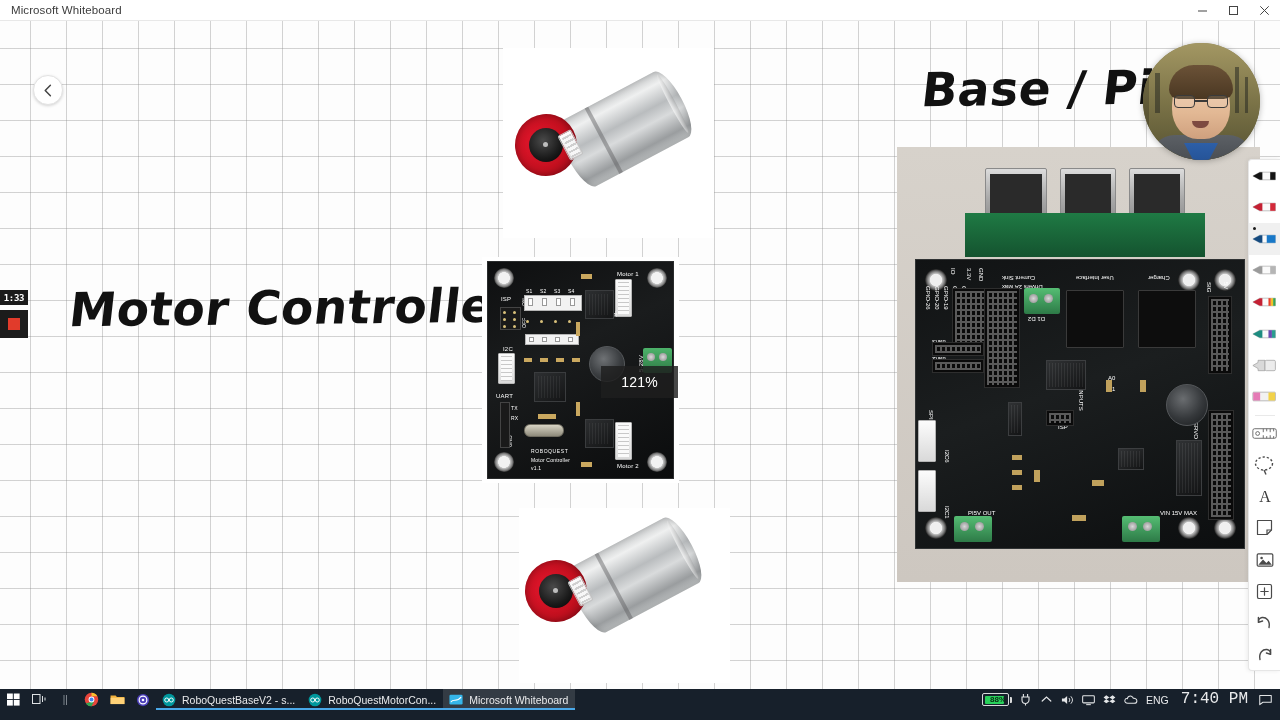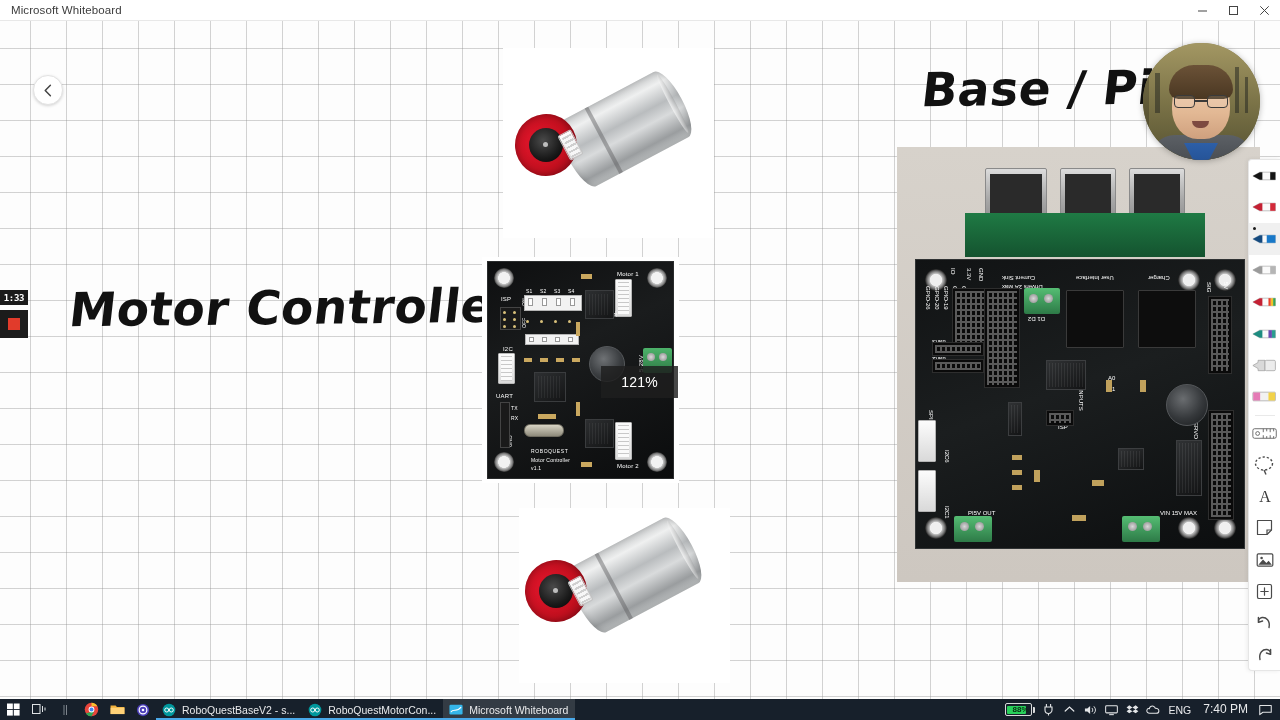--- a/index.html
+++ b/index.html
@@ -290,22 +290,22 @@
   .tool.sel { background: #f0f0f0; }
   .tool.sel::before {
     content: ""; position: absolute; left: 4px; top: 4px;
     width: 3px; height: 3px; border-radius: 50%; background: #1a1a1a;
   }
   .tool svg { display: block; }
   .rail-sep { width: 20px; height: 1px; background: #e9e9e9; margin: 2px 0; }
 
   
   .taskbar {
-    position: absolute; left: 0; bottom: 0; width: 1280px; height: 21px;
-    background: #17202b; display: flex; align-items: center; z-index: 70;
+    position: absolute; left: 0; bottom: 0; width: 1280px; height: 31px;
+    background: #17202b; display: flex; align-items: flex-start; z-index: 70;
   }
   .tb-item { height: 21px; display: flex; align-items: center; padding: 0 5px; }
   .tb-icon { width: 16px; height: 16px; display: flex; align-items: center; justify-content: center; }
   .tb-app {
     height: 21px; display: flex; align-items: center; gap: 5px; padding: 0 7px 0 5px;
     max-width: 152px; position: relative;
   }
   .tb-app.active { background: rgba(255,255,255,.12); }
   .tb-app .u { position: absolute; left: 0; bottom: 0; width: 100%; height: 2px; background: #4aa8e8; }
   .tb-app .lbl {
@@ -319,21 +319,21 @@
   .bat-shell {
     width: 27px; height: 13px; border: 1px solid #d9dadb; border-radius: 2px; padding: 1.5px;
     display: flex; align-items: center;
   }
   .bat-fill { height: 100%; background: #28d05a; border-radius: 1px; }
   .bat-shell .pct {
     position: absolute; width: 27px; text-align: center; font-size: 8px; color: #0a2b14; font-weight: bold;
   }
   .bat-tip { width: 2px; height: 6px; background: #d9dadb; border-radius: 0 1px 1px 0; }
   .tray-txt { color: #e9eaec; font-size: 10.5px; padding: 0 3px; }
-  .tray-clock { color: #e9eaec; font-size: 12px; padding: 0 5px; line-height: 1.1; }
+  .tray-clock { color: #e9eaec; font-size: 16px; padding: 0 5px; line-height: 1.1; font-family: Liberation Mono, monospace; }
 </style>
 </head>
 <body>
 
 <div id="app">
 
   <div class="titlebar">
     <span class="title">Microsoft Whiteboard</span>
     <div class="win-btns">
       <div class="win-btn">

